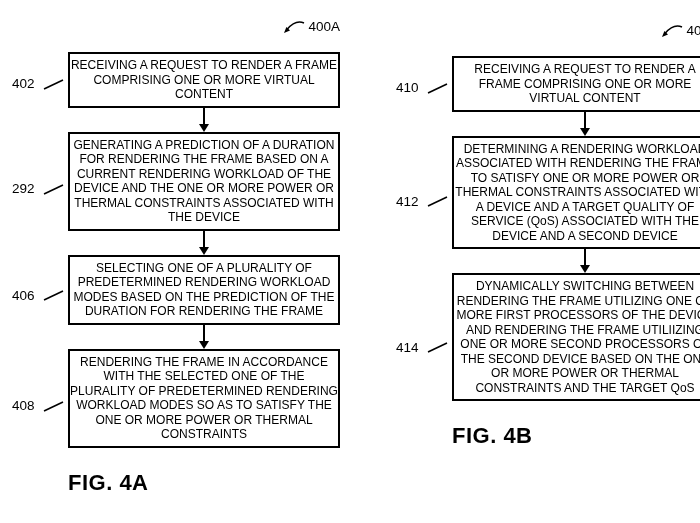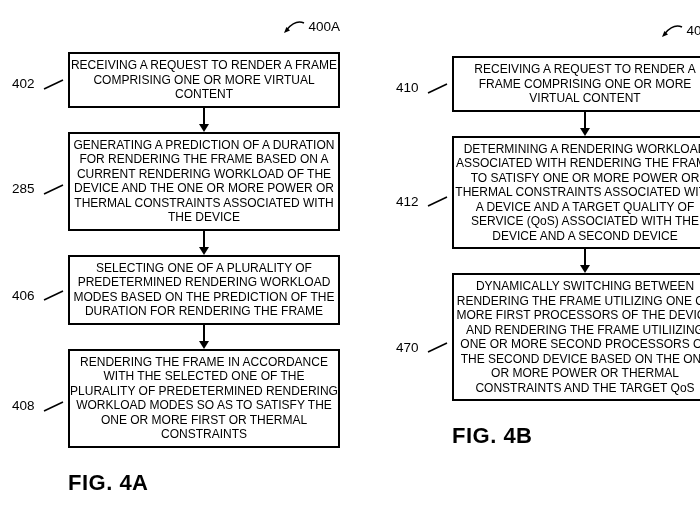--- a/index.html
+++ b/index.html
@@ -113,21 +113,21 @@
       <div class="box">RECEIVING A REQUEST TO RENDER A FRAME COMPRISING ONE OR MORE VIRTUAL CONTENT</div>
     </div>
 
     <div class="flow-arrow">
       <span class="arrow-shaft"></span>
       <span class="arrow-head"></span>
     </div>
 
     <div class="step">
       <div class="ref">
-        <span class="ref-num">285</span>
+        <span class="ref-num">292</span>
         <svg class="leader" width="22" height="14" viewBox="0 0 22 14">
             <line x1="1" y1="12" x2="20" y2="3" stroke="#000" stroke-width="1.6"></line>
           </svg>
       </div>
       <div class="box">GENERATING A PREDICTION OF A DURATION FOR RENDERING THE FRAME BASED ON A CURRENT RENDERING WORKLOAD OF THE DEVICE AND THE ONE OR MORE POWER OR THERMAL CONSTRAINTS ASSOCIATED WITH THE DEVICE</div>
     </div>
 
     <div class="flow-arrow">
       <span class="arrow-shaft"></span>
       <span class="arrow-head"></span>
@@ -148,21 +148,21 @@
       <span class="arrow-head"></span>
     </div>
 
     <div class="step">
       <div class="ref">
         <span class="ref-num">408</span>
         <svg class="leader" width="22" height="14" viewBox="0 0 22 14">
             <line x1="1" y1="12" x2="20" y2="3" stroke="#000" stroke-width="1.6"></line>
           </svg>
       </div>
-      <div class="box">RENDERING THE FRAME IN ACCORDANCE WITH THE SELECTED ONE OF THE PLURALITY OF PREDETERMINED RENDERING WORKLOAD MODES SO AS TO SATISFY THE ONE OR MORE FIRST OR THERMAL CONSTRAINTS</div>
+      <div class="box">RENDERING THE FRAME IN ACCORDANCE WITH THE SELECTED ONE OF THE PLURALITY OF PREDETERMINED RENDERING WORKLOAD MODES SO AS TO SATISFY THE ONE OR MORE POWER OR THERMAL CONSTRAINTS</div>
     </div>
 
     <div class="caption">FIG. 4A</div>
   </div>
 
   <div class="fig-col col-b">
 
     <div class="fig-ref">
       <svg class="curve-arrow" width="24" height="16" viewBox="0 0 24 16">
         <path d="M23,3 C17,0.5 11,3.5 6,9.5" fill="none" stroke="#000" stroke-width="1.5"></path>
@@ -196,21 +196,21 @@
       <div class="box">DETERMINING A RENDERING WORKLOAD ASSOCIATED WITH RENDERING THE FRAME TO SATISFY ONE OR MORE POWER OR THERMAL CONSTRAINTS ASSOCIATED WITH A DEVICE AND A TARGET QUALITY OF SERVICE (QoS) ASSOCIATED WITH THE DEVICE AND A SECOND DEVICE</div>
     </div>
 
     <div class="flow-arrow">
       <span class="arrow-shaft"></span>
       <span class="arrow-head"></span>
     </div>
 
     <div class="step">
       <div class="ref">
-        <span class="ref-num">470</span>
+        <span class="ref-num">414</span>
         <svg class="leader" width="22" height="14" viewBox="0 0 22 14">
             <line x1="1" y1="12" x2="20" y2="3" stroke="#000" stroke-width="1.6"></line>
           </svg>
       </div>
       <div class="box">DYNAMICALLY SWITCHING BETWEEN RENDERING THE FRAME UTILIZING ONE OR MORE FIRST PROCESSORS OF THE DEVICE AND RENDERING THE FRAME UTILIIZING ONE OR MORE SECOND PROCESSORS OF THE SECOND DEVICE BASED ON THE ONE OR MORE POWER OR THERMAL CONSTRAINTS AND THE TARGET QoS</div>
     </div>
 
     <div class="caption">FIG. 4B</div>
   </div>
 

